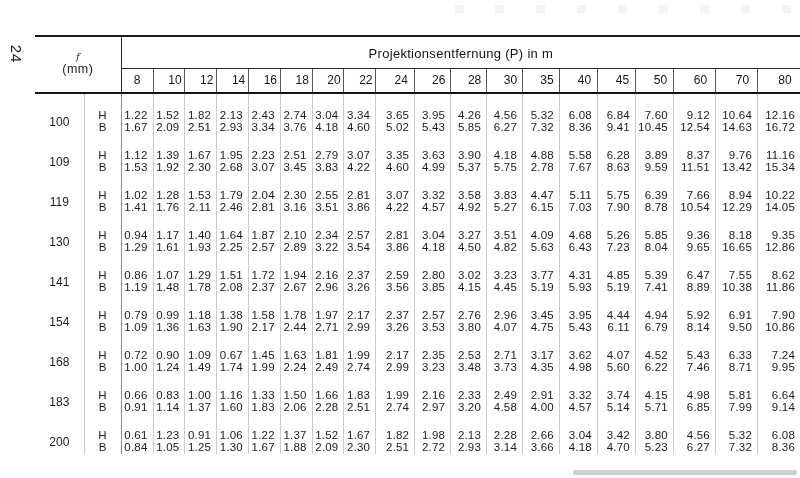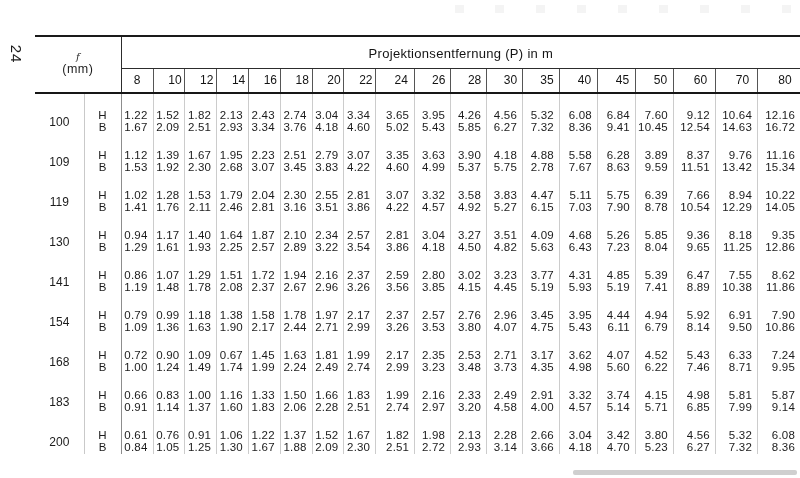--- a/index.html
+++ b/index.html
@@ -301,21 +301,21 @@
           <td class="val">3.54</td>
           <td class="val">3.86</td>
           <td class="val">4.18</td>
           <td class="val">4.50</td>
           <td class="val">4.82</td>
           <td class="val">5.63</td>
           <td class="val">6.43</td>
           <td class="val">7.23</td>
           <td class="val">8.04</td>
           <td class="val">9.65</td>
-          <td class="val">11.25</td>
+          <td class="val">16.65</td>
           <td class="val">12.86</td>
         </tr>
         <tr class="h-row">
           <td class="focal" rowspan="2">141</td>
           <td class="hb">H</td>
           <td class="val">0.86</td>
           <td class="val">1.07</td>
           <td class="val">1.29</td>
           <td class="val">1.51</td>
           <td class="val">1.72</td>
@@ -460,21 +460,21 @@
           <td class="val">1.99</td>
           <td class="val">2.16</td>
           <td class="val">2.33</td>
           <td class="val">2.49</td>
           <td class="val">2.91</td>
           <td class="val">3.32</td>
           <td class="val">3.74</td>
           <td class="val">4.15</td>
           <td class="val">4.98</td>
           <td class="val">5.81</td>
-          <td class="val">5.87</td>
+          <td class="val">6.64</td>
         </tr>
         <tr class="b-row">
           <td class="hb">B</td>
           <td class="val">0.91</td>
           <td class="val">1.14</td>
           <td class="val">1.37</td>
           <td class="val">1.60</td>
           <td class="val">1.83</td>
           <td class="val">2.06</td>
           <td class="val">2.28</td>
@@ -488,21 +488,21 @@
           <td class="val">5.14</td>
           <td class="val">5.71</td>
           <td class="val">6.85</td>
           <td class="val">7.99</td>
           <td class="val">9.14</td>
         </tr>
         <tr class="h-row">
           <td class="focal" rowspan="2">200</td>
           <td class="hb">H</td>
           <td class="val">0.61</td>
-          <td class="val">0.76</td>
+          <td class="val">1.23</td>
           <td class="val">0.91</td>
           <td class="val">1.06</td>
           <td class="val">1.22</td>
           <td class="val">1.37</td>
           <td class="val">1.52</td>
           <td class="val">1.67</td>
           <td class="val">1.82</td>
           <td class="val">1.98</td>
           <td class="val">2.13</td>
           <td class="val">2.28</td>

